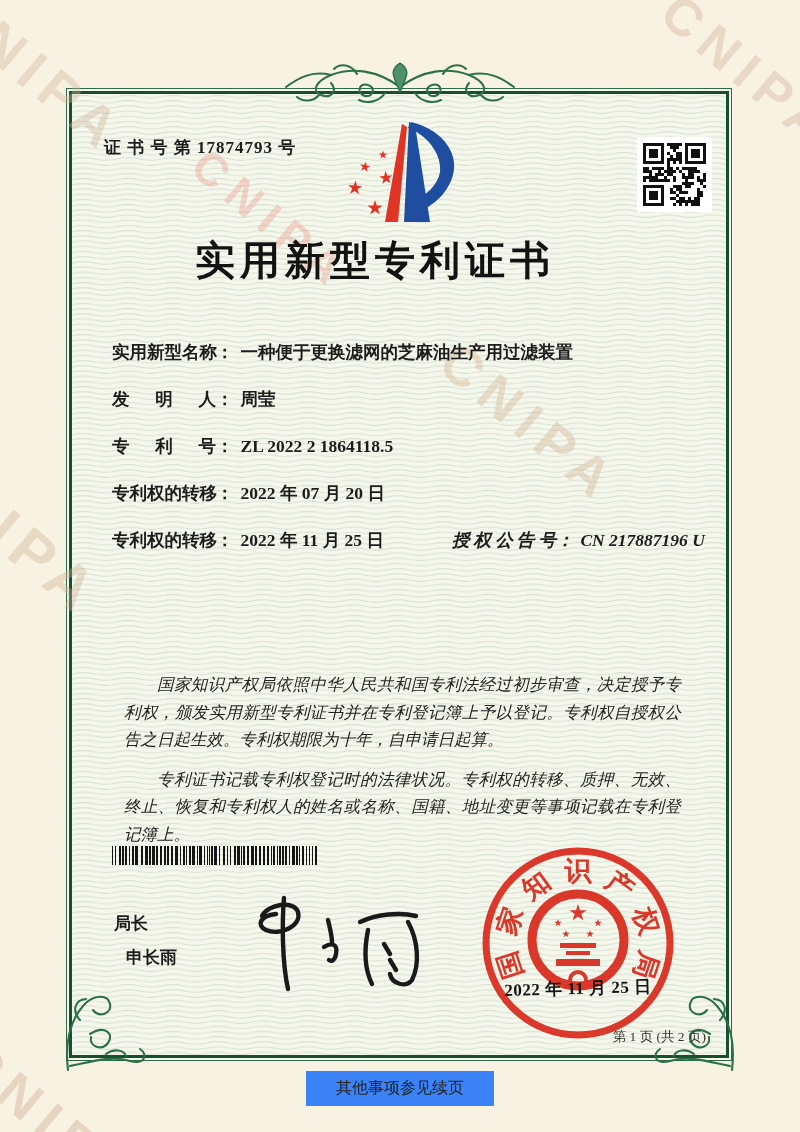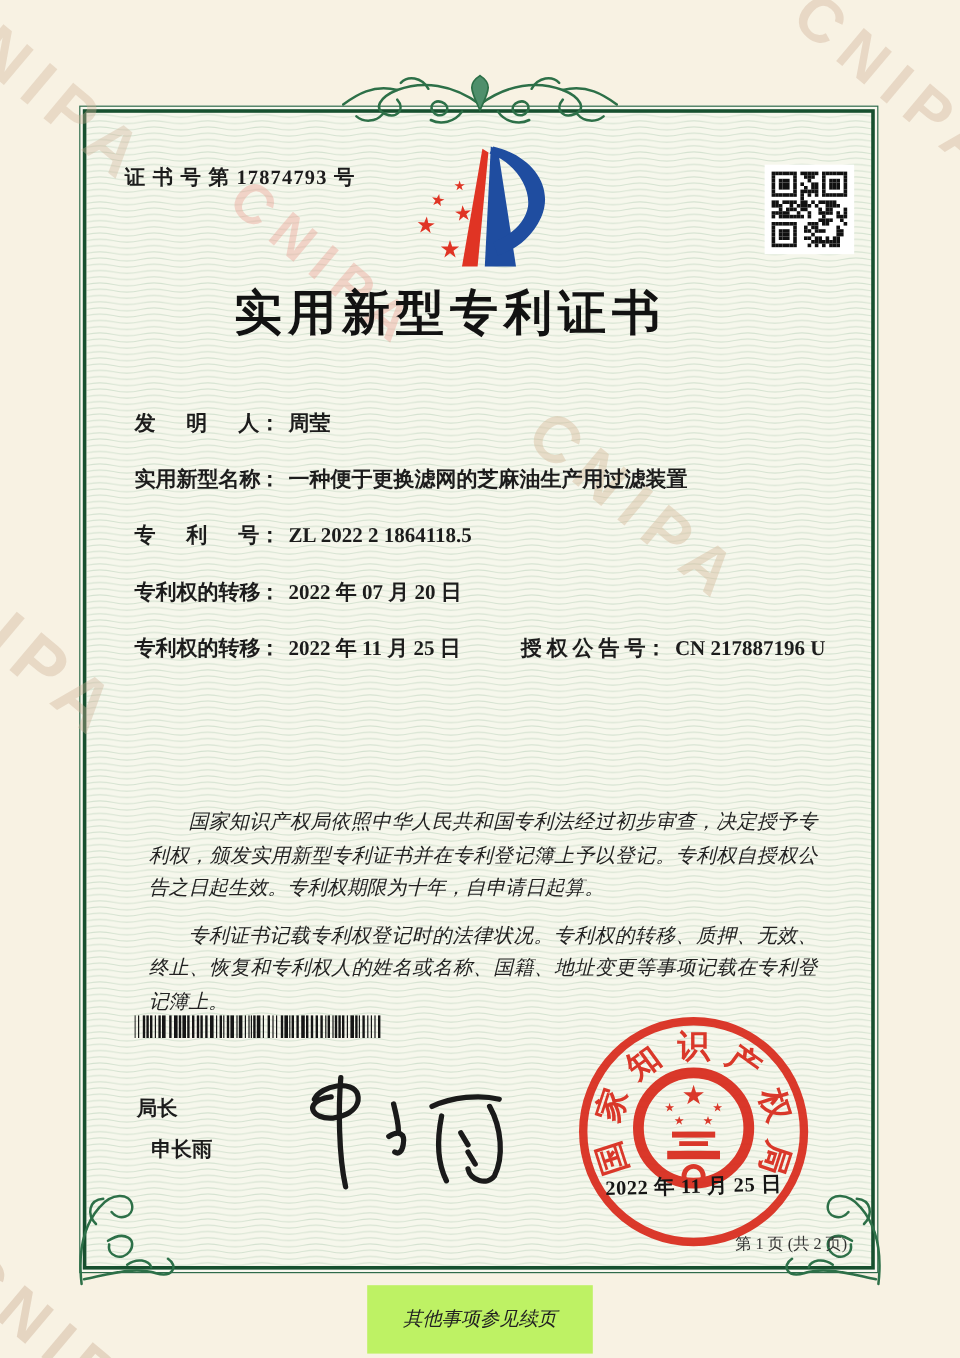--- a/index.html
+++ b/index.html
@@ -36,41 +36,41 @@
   .qr{position:absolute;left:637px;top:137px;z-index:2;}
 
   .title{left:66px;top:233px;width:618px;margin:0;text-align:center;
          font-size:40px;font-weight:700;letter-spacing:5px;color:#121212;}
 
   .fields{left:112px;top:340px;width:592px;font-size:17.5px;font-weight:600;}
   .frow{height:20px;margin-bottom:27px;white-space:nowrap;}
   .flabel{display:inline-block;width:104px;text-align:justify;text-align-last:justify;}
   .fcolon{display:inline-block;}
   .fvalue{padding-left:7px;}
-  .g2{margin-left:50px;}
+  .g2{margin-left:68px;font-style:italic;}
 
   .body{left:112px;top:659px;width:581px;font-size:16.5px;line-height:27.5px;
         color:#222;font-style:italic;}
   .body p{margin:12px;text-indent:2em;text-align:justify;}
 
   .barcode{position:absolute;left:112px;top:846px;z-index:2;}
 
   .signer-title{left:114px;top:912px;font-size:17px;font-weight:600;text-align:center;}
   .signer-name{left:114px;top:946px;font-size:17px;font-weight:600;margin-left:12px;}
   .signature{position:absolute;left:232px;top:892px;z-index:2;}
 
   .seal{position:absolute;left:478px;top:843px;z-index:3;}
   .seal-date{left:480px;top:977px;width:196px;text-align:center;font-size:17px;
              font-weight:700;color:#151515;z-index:4;letter-spacing:.5px;
              transform:rotate(-1.5deg);}
 
   .page-indicator{left:66px;top:1028px;width:640px;text-align:right;
                   font-size:13.5px;color:#333;}
-  .footer-note{left:50%;top:1071px;transform:translateX(-50%);background:#bef264;
-               padding:18px 30px;font-size:16px;font-style:italic;color:#222;
+  .footer-note{left:50%;top:1071px;transform:translateX(-50%);background:#3b82f6;
+               padding:7px 30px;font-size:16px;color:#222;
                z-index:2;white-space:nowrap;}
 </style>
 </head>
 <body>
 
 <div class="page">
 
   <span class="wm wm1">CNIPA</span>
   <span class="wm wm2">CNIPA</span>
   <span class="wm wm3">CNIPA</span>
@@ -370,22 +370,22 @@
       <rect x="42" y="66" width="3" height="3" fill="#111"></rect>
       <rect x="48" y="66" width="3" height="3" fill="#111"></rect>
       <rect x="54" y="66" width="3" height="3" fill="#111"></rect>
       <rect x="57" y="66" width="3" height="3" fill="#111"></rect>
       <rect x="60" y="66" width="3" height="3" fill="#111"></rect>
     </svg>
 
   <h1 class="txt title">实用新型专利证书</h1>
 
   <div class="txt fields">
+    <div class="frow"><span class="flabel">实用新型名称</span><span class="fcolon">：</span><span class="fvalue">一种便于更换滤网的芝麻油生产用过滤装置</span></div>
     <div class="frow"><span class="flabel">发明人</span><span class="fcolon">：</span><span class="fvalue">周莹</span></div>
-    <div class="frow"><span class="flabel">实用新型名称</span><span class="fcolon">：</span><span class="fvalue">一种便于更换滤网的芝麻油生产用过滤装置</span></div>
     <div class="frow"><span class="flabel">专利号</span><span class="fcolon">：</span><span class="fvalue">ZL 2022 2 1864118.5</span></div>
     <div class="frow"><span class="flabel">专利权的转移</span><span class="fcolon">：</span><span class="fvalue">2022 年 07 月 20 日</span></div>
     <div class="frow">
       <span class="flabel">专利权的转移</span><span class="fcolon">：</span><span class="fvalue">2022 年 11 月 25 日</span><span class="g2"><span class="flabel">授权公告号</span><span class="fcolon">：</span><span class="fvalue">CN 217887196 U</span></span>
     </div>
   </div>
 
   <div class="txt body">
     <p>国家知识产权局依照中华人民共和国专利法经过初步审查，决定授予专利权，颁发实用新型专利证书并在专利登记簿上予以登记。专利权自授权公告之日起生效。专利权期限为十年，自申请日起算。</p>
     <p>专利证书记载专利权登记时的法律状况。专利权的转移、质押、无效、终止、恢复和专利权人的姓名或名称、国籍、地址变更等事项记载在专利登记簿上。</p>

